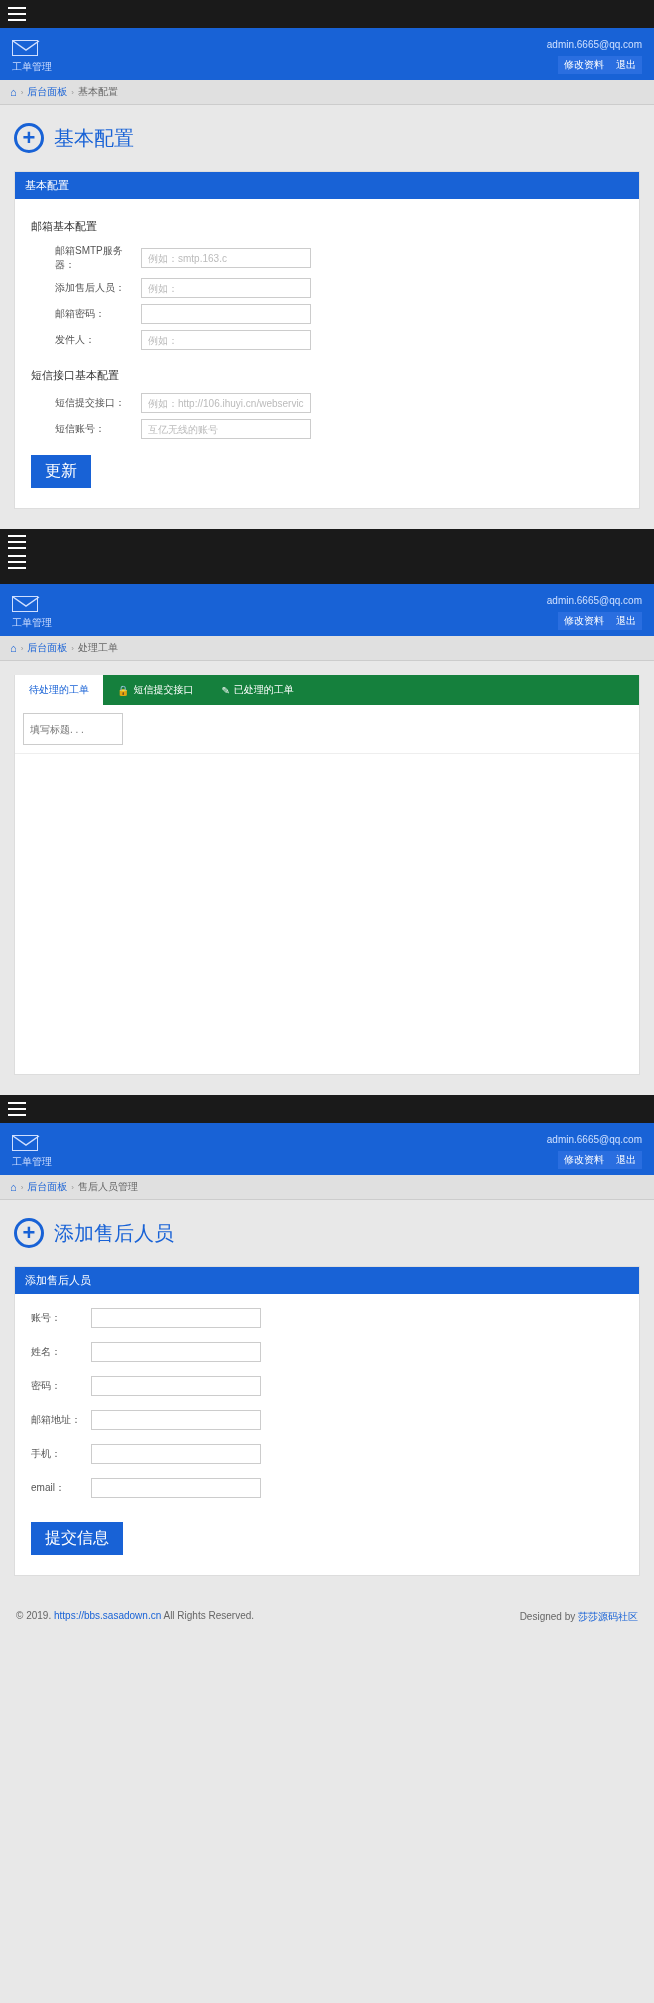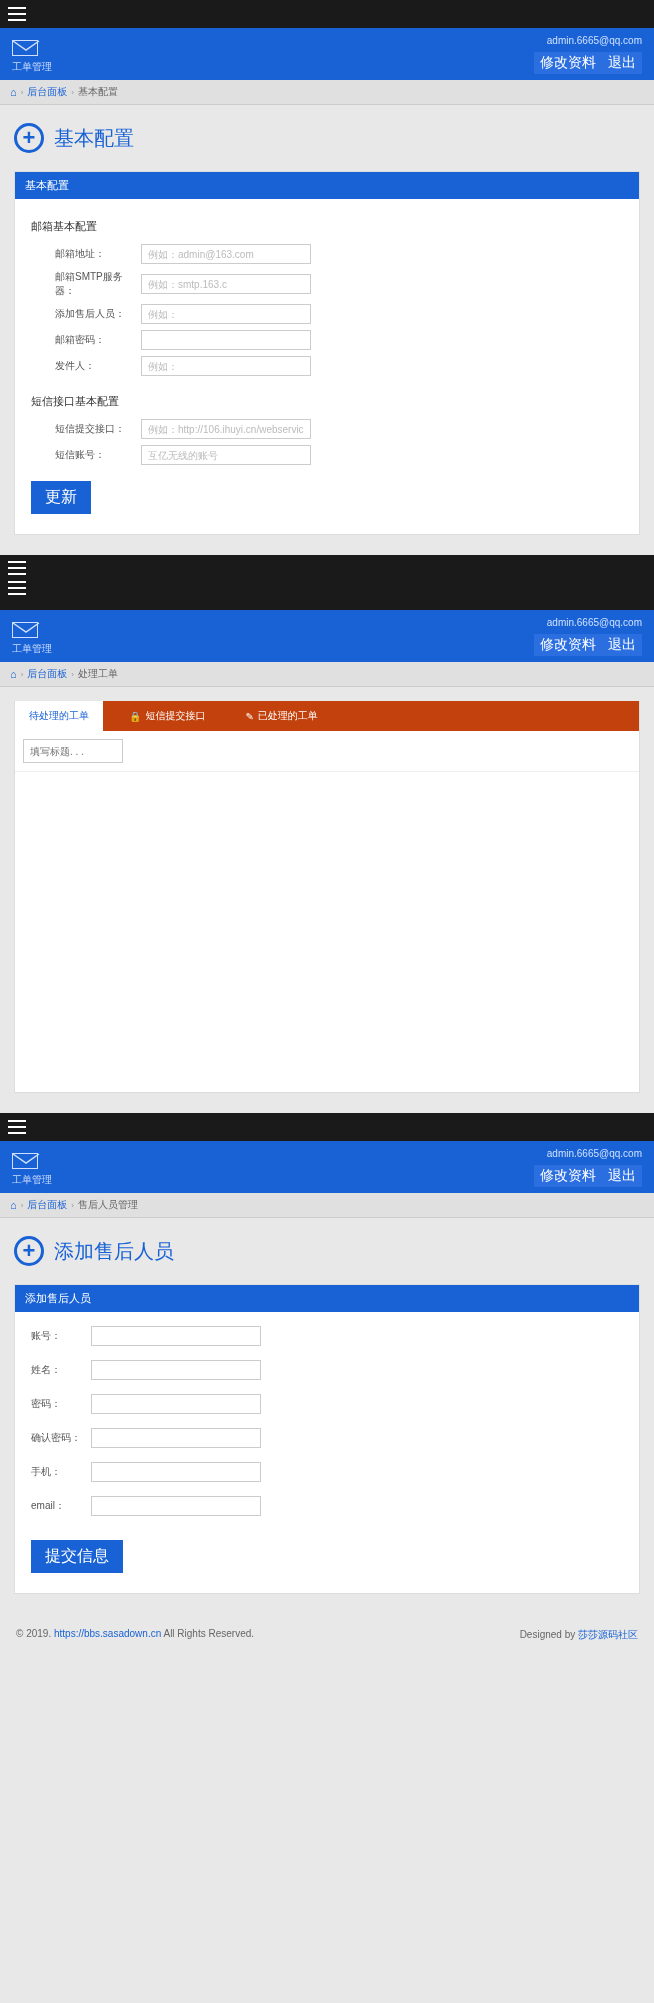--- a/index.html
+++ b/index.html
@@ -14,21 +14,21 @@
 
 
 .bluehdr { background: #1862d6; height: 52px; display: flex; justify-content: space-between; align-items: flex-end; padding: 0 12px 6px 12px; color: #fff; }
 .brand { display: flex; flex-direction: column; align-items: flex-start; gap: 2px; }
 .mail-icon { width: 26px; height: 16px; border: 1.5px solid #d0dfff; position: relative; margin-bottom: 2px; }
 .mail-icon::after { content: ""; position: absolute; left: 0; top: 0; width: 0; height: 0; border-left: 13px solid transparent; border-right: 13px solid transparent; border-top: 9px solid transparent; }
 .mail-icon svg { position: absolute; top: -1px; left: -1px; }
 .brand-title { font-size: 10px; color: #cdddff; }
 .userbox { text-align: right; font-size: 10px; }
 .userbox .email { color: #cfe0ff; margin-bottom: 4px; }
-.userbox .ubtn { background: #2a6ee0; color: #fff; padding: 2px 6px; margin-top: 2px; font-size: 14px; display: inline-block; cursor: pointer; }
+.userbox .ubtn { background: #2a6ee0; color: #fff; padding: 2px 6px; margin-top: 2px; font-size: 10px; display: inline-block; cursor: pointer; }
 .userbox .ubtn + .ubtn { margin-left: 0; display: block; float: right; clear: both; margin-top: 2px; text-align: center; }
 
 
 .crumb { background: #e0e0e0; border-bottom: 1px solid #ccc; padding: 5px 10px; font-size: 10px; color: #666; display: flex; align-items: center; gap: 4px; }
 .crumb a { color: #1862d6; text-decoration: none; }
 .crumb .home { color: #1862d6; font-size: 11px; }
 .crumb .sep { color: #999; font-size: 8px; }
 
 
 .ptitle { display: flex; align-items: center; gap: 10px; padding: 18px 14px; }
@@ -44,27 +44,27 @@
 .fgroup-title { font-size: 11px; color: #333; margin: 6px 0 10px 0; }
 .frow { display: flex; align-items: center; margin-bottom: 6px; padding-left: 24px; }
 .frow.noindent { padding-left: 0; }
 .flabel { width: 86px; font-size: 10px; color: #555; text-align: left; flex-shrink: 0; }
 .flabel.w60 { width: 60px; }
 .finput { width: 170px; height: 20px; border: 1px solid #ccc; padding: 2px 6px; font-size: 10px; color: #333; }
 .finput::placeholder { color: #bbb; }
 .btn-primary { background: #1862d6; color: #fff; border: none; padding: 6px 14px; font-size: 16px; cursor: pointer; margin-top: 10px; }
 
 
-.tabs { background: #c2410c; display: flex; height: 30px; gap: 12px; }
+.tabs { background: #15803d; display: flex; height: 30px; }
 .tab { padding: 0 14px; display: flex; align-items: center; gap: 4px; color: #fff; font-size: 10px; cursor: pointer; }
 .tab.active { background: #fff; color: #1862d6; }
 .tab-icon { font-size: 10px; }
 .tabpanel { background: #fff; border: 1px solid #ddd; border-top: none; margin: 0 14px 20px 14px; }
 .tabpanel .searchrow { padding: 8px; border-bottom: 1px solid #eee; }
-.searchrow input { width: 100px; height: 24px; border: 1px solid #ccc; padding: 10px 6px; font-size: 10px; }
+.searchrow input { width: 100px; height: 32px; border: 1px solid #ccc; padding: 10px 6px; font-size: 10px; }
 .tabcontent { min-height: 320px; }
 
 
 .footer { padding: 14px 16px; font-size: 10px; color: #666; display: flex; justify-content: space-between; }
 .footer a { color: #1862d6; text-decoration: none; }
 </style>
 </head>
 <body>
 
 <div class="screenshot">
@@ -99,24 +99,20 @@
   </div>
   <div class="ptitle">
     <div class="plus-circle">+</div>
     <h2>基本配置</h2>
   </div>
   <div class="panel">
     <div class="panel-hd">基本配置</div>
     <div class="panel-bd">
       <div class="fgroup-title">邮箱基本配置</div>
       <div class="frow">
-        <div class="flabel">邮箱地址：</div>
-        <input class="finput" placeholder="例如：admin@163.com" style="">
-      </div>
-      <div class="frow">
         <div class="flabel">邮箱SMTP服务器：</div>
         <input class="finput" placeholder="例如：smtp.163.c" style="">
       </div>
       <div class="frow">
         <div class="flabel">添加售后人员：</div>
         <input class="finput" placeholder="例如：" style="">
       </div>
       <div class="frow">
         <div class="flabel">邮箱密码：</div>
         <input class="finput" type="password" style="">
@@ -241,21 +237,21 @@
       </div>
       <div class="frow noindent" style="margin-top:14px">
         <div class="flabel w60">姓名：</div>
         <input class="finput" style="">
       </div>
       <div class="frow noindent" style="margin-top:14px">
         <div class="flabel w60">密码：</div>
         <input class="finput" type="password" style="">
       </div>
       <div class="frow noindent" style="margin-top:14px">
-        <div class="flabel w60">确认密码：</div>
+        <div class="flabel w60">邮箱地址：</div>
         <input class="finput" type="password" style="">
       </div>
       <div class="frow noindent" style="margin-top:14px">
         <div class="flabel w60">手机：</div>
         <input class="finput" style="">
       </div>
       <div class="frow noindent" style="margin-top:14px">
         <div class="flabel w60">email：</div>
         <input class="finput" style="">
       </div>

